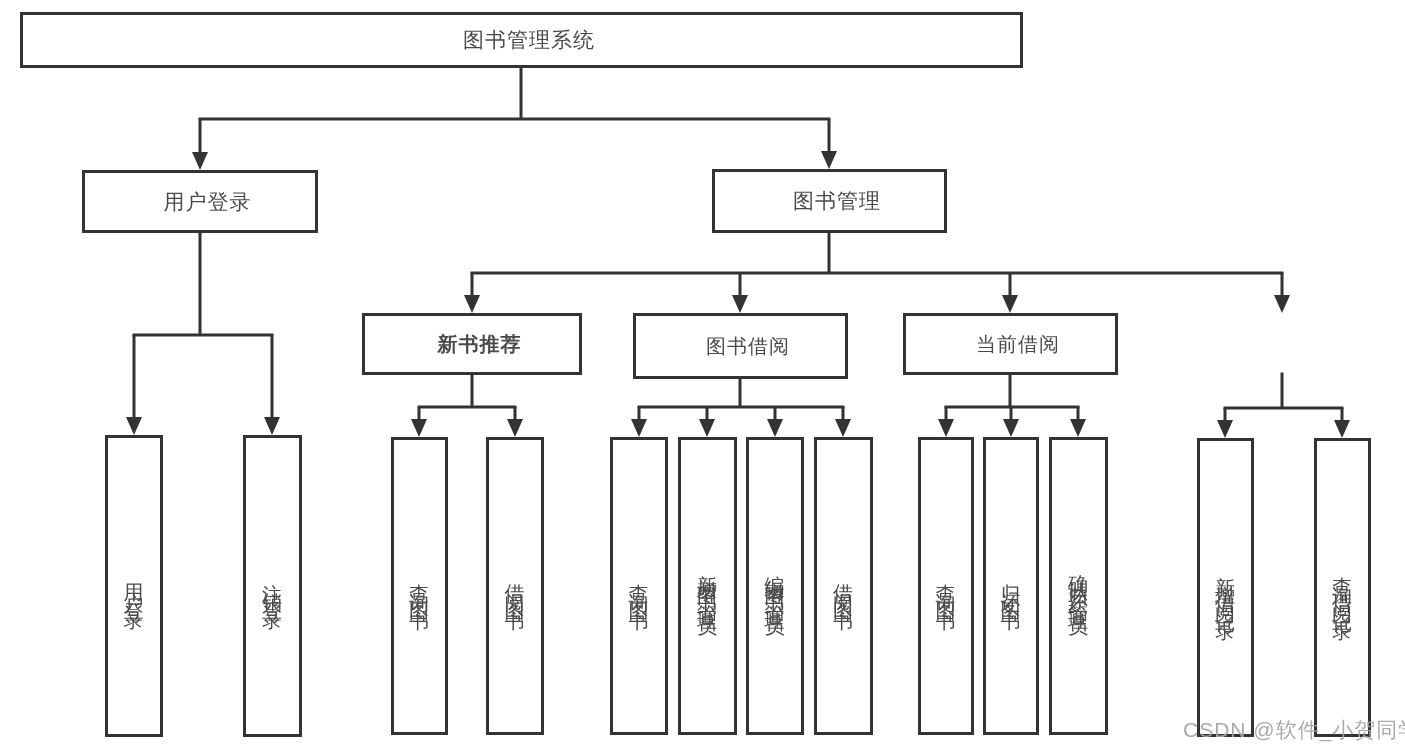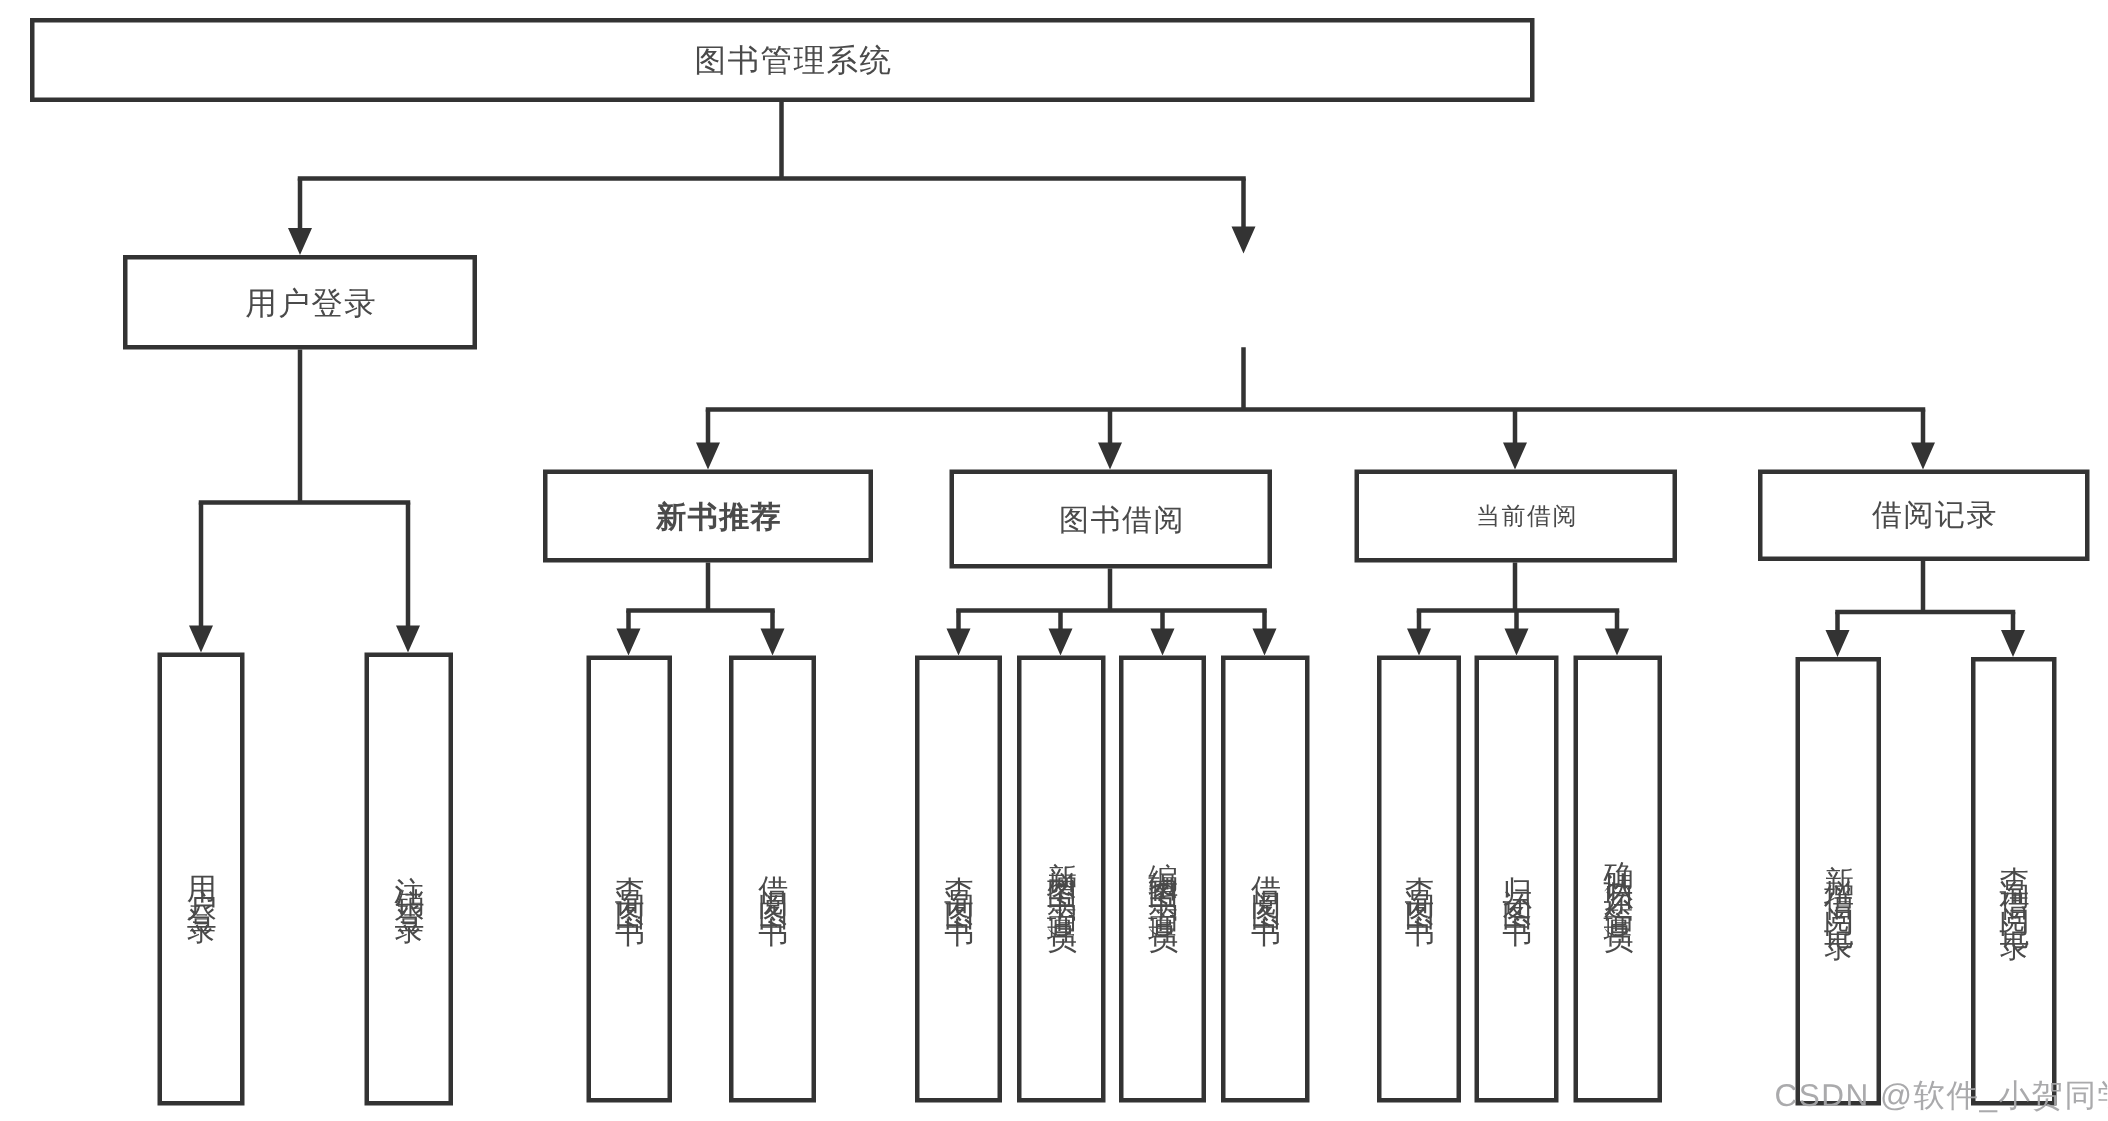--- a/index.html
+++ b/index.html
@@ -111,25 +111,25 @@
          M938 419 L954 419 L946 437 Z
          M1003 419 L1019 419 L1011 437 Z
          M1070 419 L1086 419 L1078 437 Z
          M1217 420 L1233 420 L1225 438 Z
          M1334 420 L1350 420 L1342 438 Z"></path>
   </svg>
 
   <div class="box" style="left:20px; top:12px; width:1003px; height:56px;">图书管理系统</div>
 
   <div class="box" style="left:82px; top:170px; width:236px; height:63px;">用户登录</div>
+  <div class="box" style="left:712px; top:169px; width:235px; height:64px;">图书管理</div>
 
   <div class="box" style="left:362px; top:313px; width:220px; height:62px; font-size:20px;font-weight:bold;">新书推荐</div>
   <div class="box" style="left:633px; top:313px; width:215px; height:66px; font-size:20px;">图书借阅</div>
-  <div class="box" style="left:903px; top:313px; width:215px; height:62px; font-size:16px;font-family:Liberation Serif, serif;">当前借阅</div>
-  <div class="box" style="left:1172px; top:313px; width:221px; height:61px; font-size:20px;">借阅记录</div>
+  <div class="box" style="left:903px; top:313px; width:215px; height:62px; font-size:20px;font-family:Liberation Serif, serif;">当前借阅</div>
 
   <div class="vbox" style="left:105px; top:435px; width:58px; height:302px;">用户登录</div>
   <div class="vbox" style="left:243px; top:435px; width:59px; height:302px;">注销登录</div>
 
   <div class="vbox" style="left:391px; top:437px; width:57px; height:298px;">查询图书</div>
   <div class="vbox" style="left:486px; top:437px; width:58px; height:298px;">借阅图书</div>
 
   <div class="vbox" style="left:610px; top:437px; width:58px; height:298px;">查询图书</div>
   <div class="vbox" style="left:678px; top:437px; width:59px; height:298px; letter-spacing:6px;">新增图书（管理员）</div>
   <div class="vbox" style="left:746px; top:437px; width:58px; height:298px; letter-spacing:6px;">编辑图书（管理员）</div>

